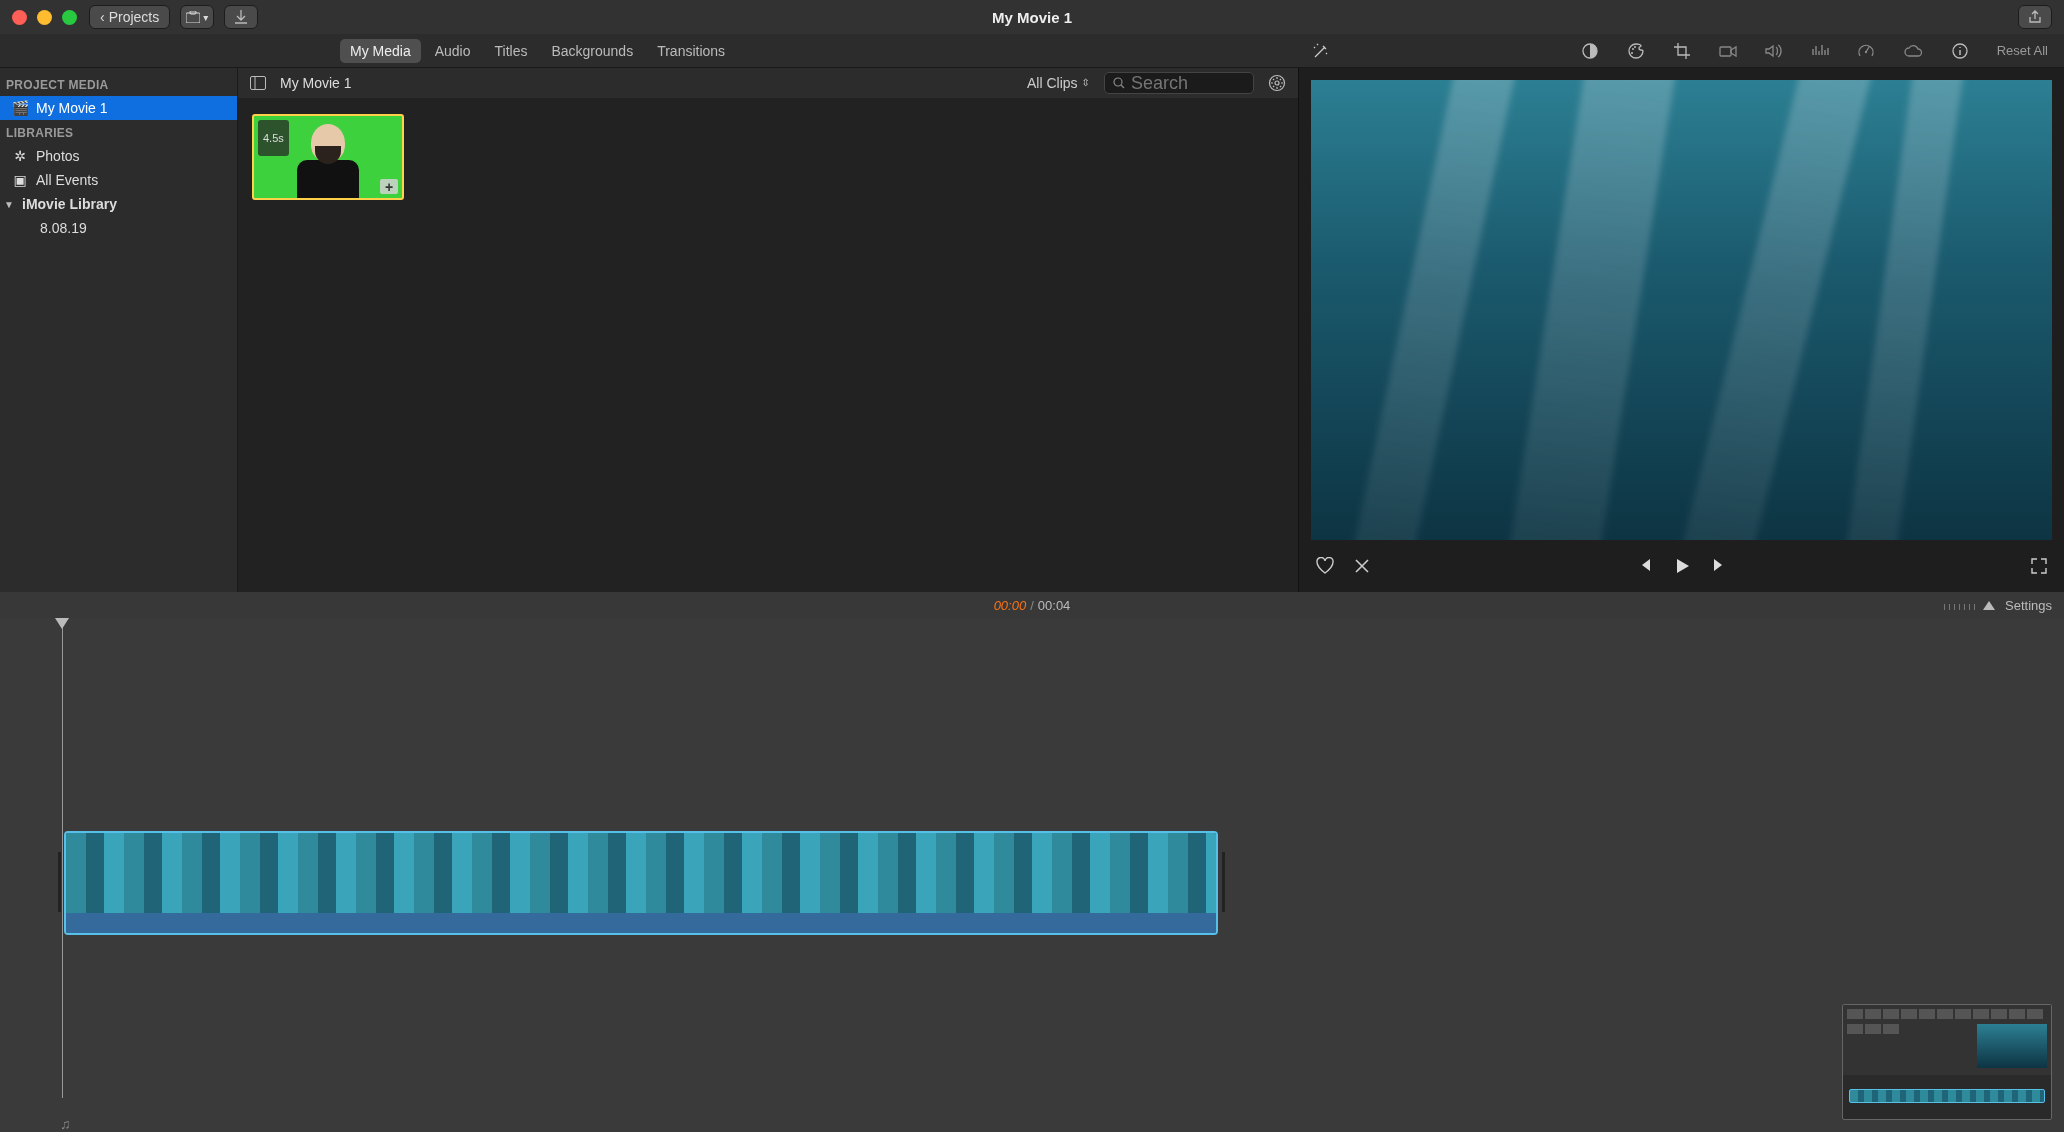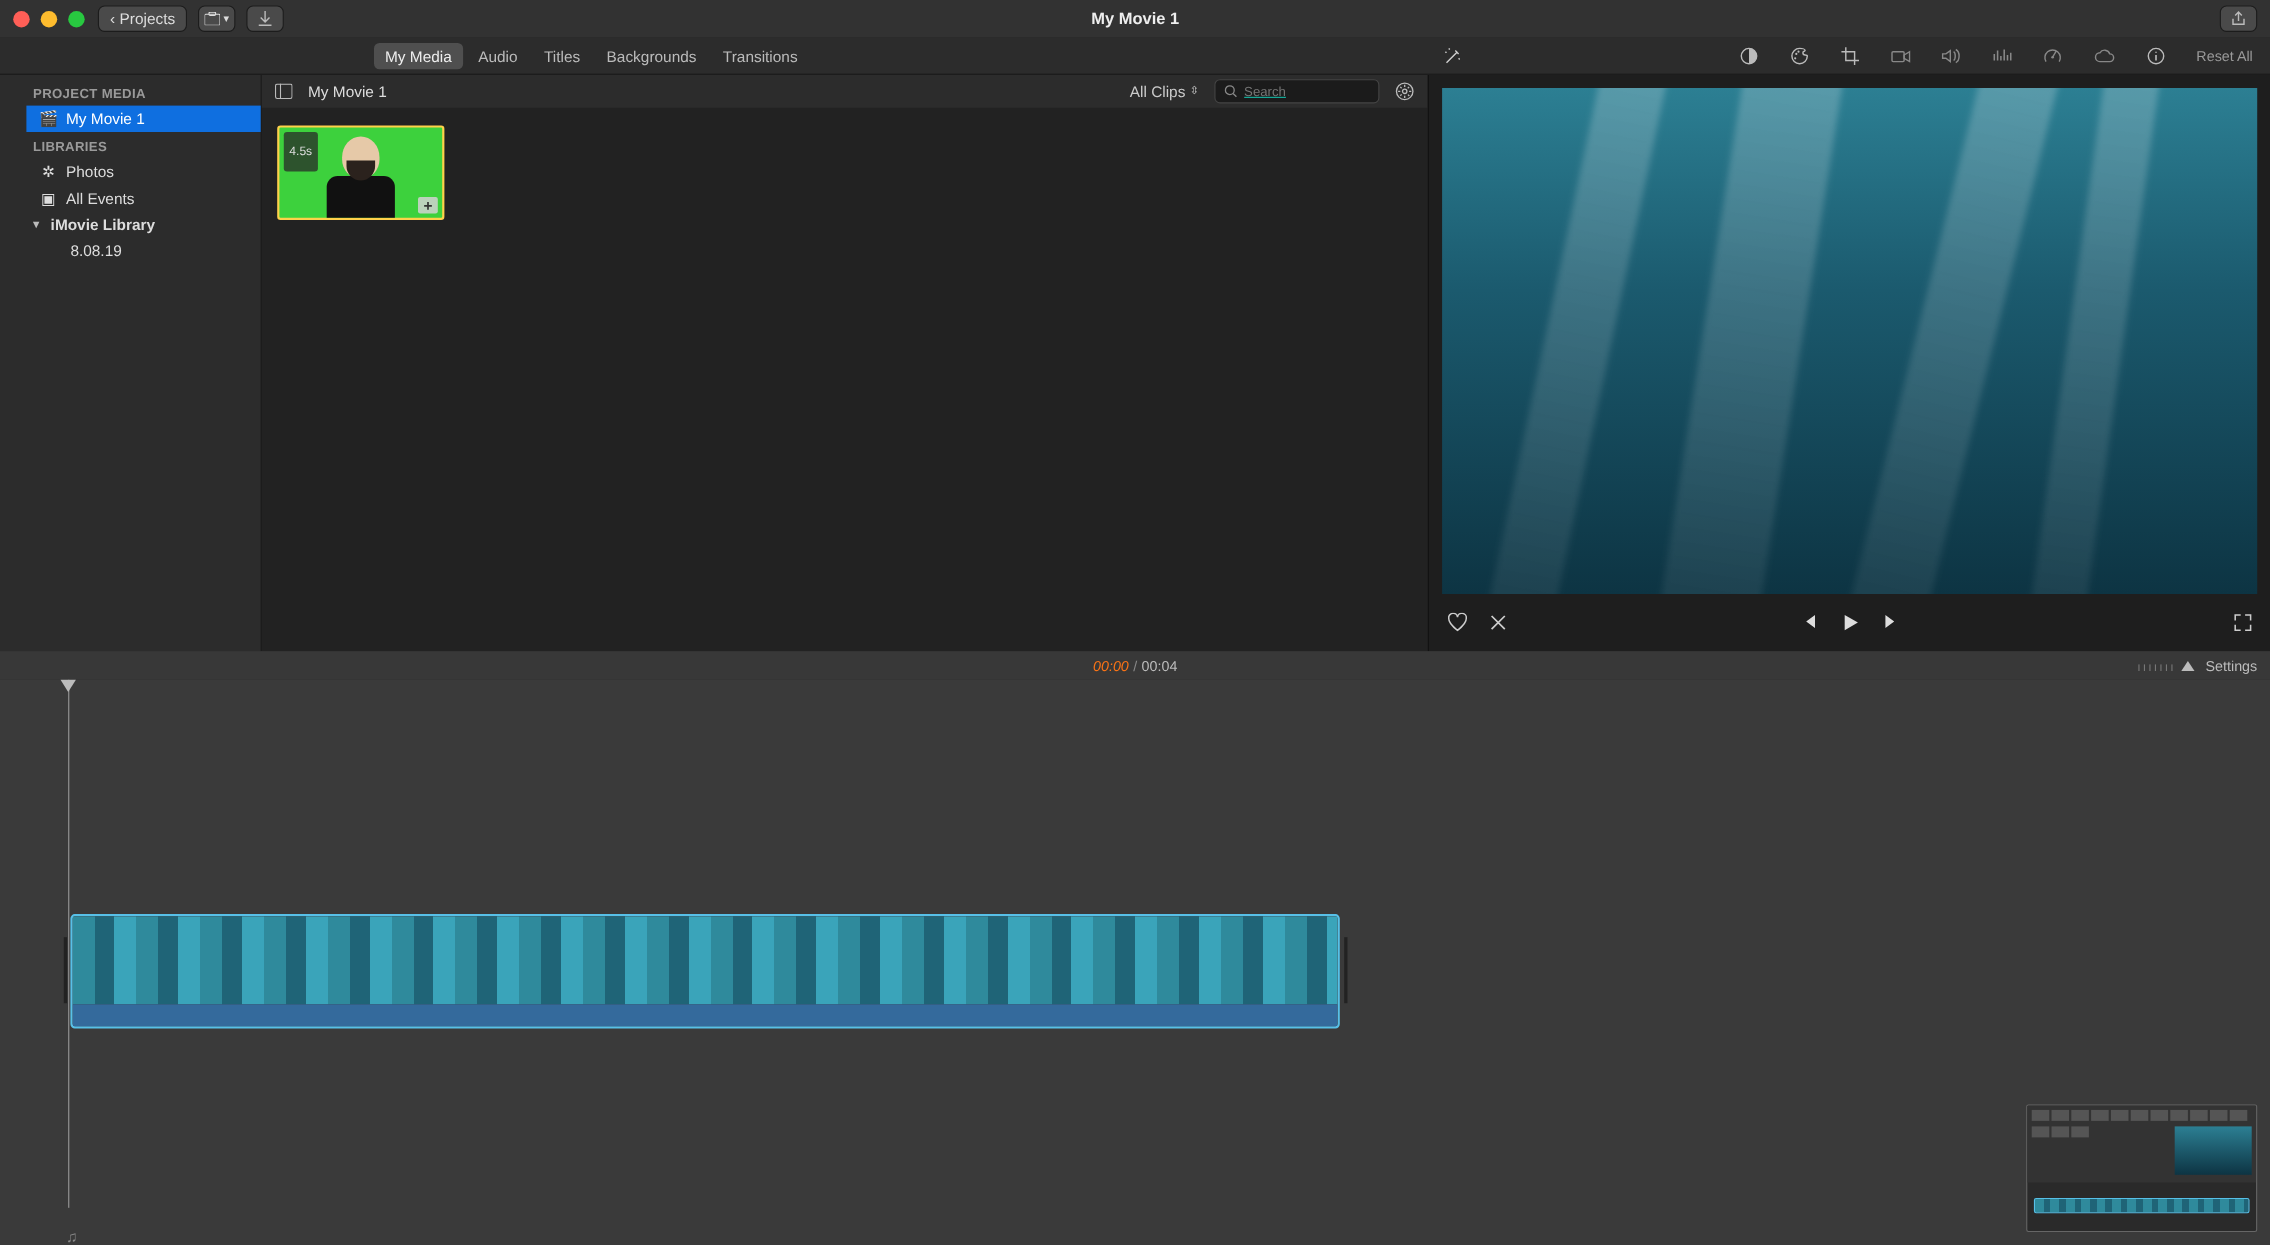--- a/index.html
+++ b/index.html
@@ -25,36 +25,36 @@
 .tabsrow .tab.active { background: #4f4f4f; color: #eee; font-weight: 500; }
 .tabsrow .right { margin-left: auto; display: flex; align-items: center; gap: 28px; padding-right: 16px; }
 .tool-icon { color: #bbb; font-size: 18px; display:flex; align-items:center; }
 .reset { font-size: 13px; color: #9a9a9a; }
 .tabsrow .wand { position:absolute; left: 1312px; color:#ccc; font-size: 18px; display:flex; align-items:center; }
 
 
 .mainrow { display: flex; height: 524px; }
 
 
-.sidebar { width: 238px; background: #2c2c2c; border-right: 1px solid #1a1a1a; padding-top: 4px; padding-left: 24px; }
+.sidebar { width: 238px; background: #2c2c2c; border-right: 1px solid #1a1a1a; padding-top: 4px; }
 .sb-head { font-size: 12px; color: #9a9a9a; font-weight: 600; padding: 6px 6px 4px; letter-spacing: 0.3px; }
 .sb-item { display: flex; align-items: center; gap: 8px; padding: 4px 12px; font-size: 14px; color: #ddd; }
 .sb-item.selected { background: #0f6fe0; color: #fff; }
 .sb-item.indent { padding-left: 40px; }
 .sb-disclose { font-size: 10px; color:#bbb; width:10px; }
 .sb-icon { font-size: 14px; width:16px; text-align:center; }
 
 
 .media { flex: 1; background: #222; display: flex; flex-direction: column; }
 .media-top { height: 30px; background: #2c2c2c; display: flex; align-items: center; padding: 0 12px; gap: 14px; }
 .media-title { font-size: 14px; color: #ddd; font-weight: 500; }
 .media-spacer { flex: 1; }
 .allclips { font-size: 14px; color: #ccc; display:flex; align-items:center; gap:4px;margin-left:12px; }
 .search { display: flex; align-items: center; background: #1b1b1b; border: 1px solid #444; border-radius: 5px; height: 22px; padding: 0 8px; gap: 6px; width: 150px; }
-.search input { background: transparent; border: none; outline: none; color: #14b8a6; font-size: 12px; width: 100%; text-decoration: underline; }
+.search input { background: transparent; border: none; outline: none; color: #14b8a6; font-size: 18px; width: 100%; }
 .gear { color: #bbb; font-size: 16px; }
 .media-grid { flex: 1; padding: 16px 14px; }
 .clip-thumb { width: 152px; height: 86px; border: 2px solid #ffd24a; border-radius: 3px; background: #3dd13d; position: relative; overflow: hidden; }
 .clip-thumb .dur { position: absolute; top: 4px; left: 4px; background: rgba(40,40,40,0.75); color: #ddd; font-size: 11px; padding: 12px 5px; border-radius: 3px; }
 .clip-thumb .plus { position: absolute; bottom: 4px; right: 4px; width: 18px; height: 15px; background: rgba(210,210,210,0.85); border-radius: 2px; display:flex; align-items:center; justify-content:center; color:#333; font-size:14px; font-weight:bold; }
 .clip-thumb .person { position:absolute; left:50%; top:8px; transform:translateX(-50%); width:68px; height:78px; }
 .chead { width:34px; height:38px; border-radius:50% 50% 45% 45%; background:#e6c9a8; margin:0 auto; position:relative; }
 .cbeard { position:absolute; bottom:-2px; left:4px; right:4px; height:18px; background:#2b221d; border-radius: 0 0 14px 14px; }
 .cbody { width:62px; height:44px; background:#111; border-radius:10px 10px 0 0; margin:-2px auto 0; }
 

